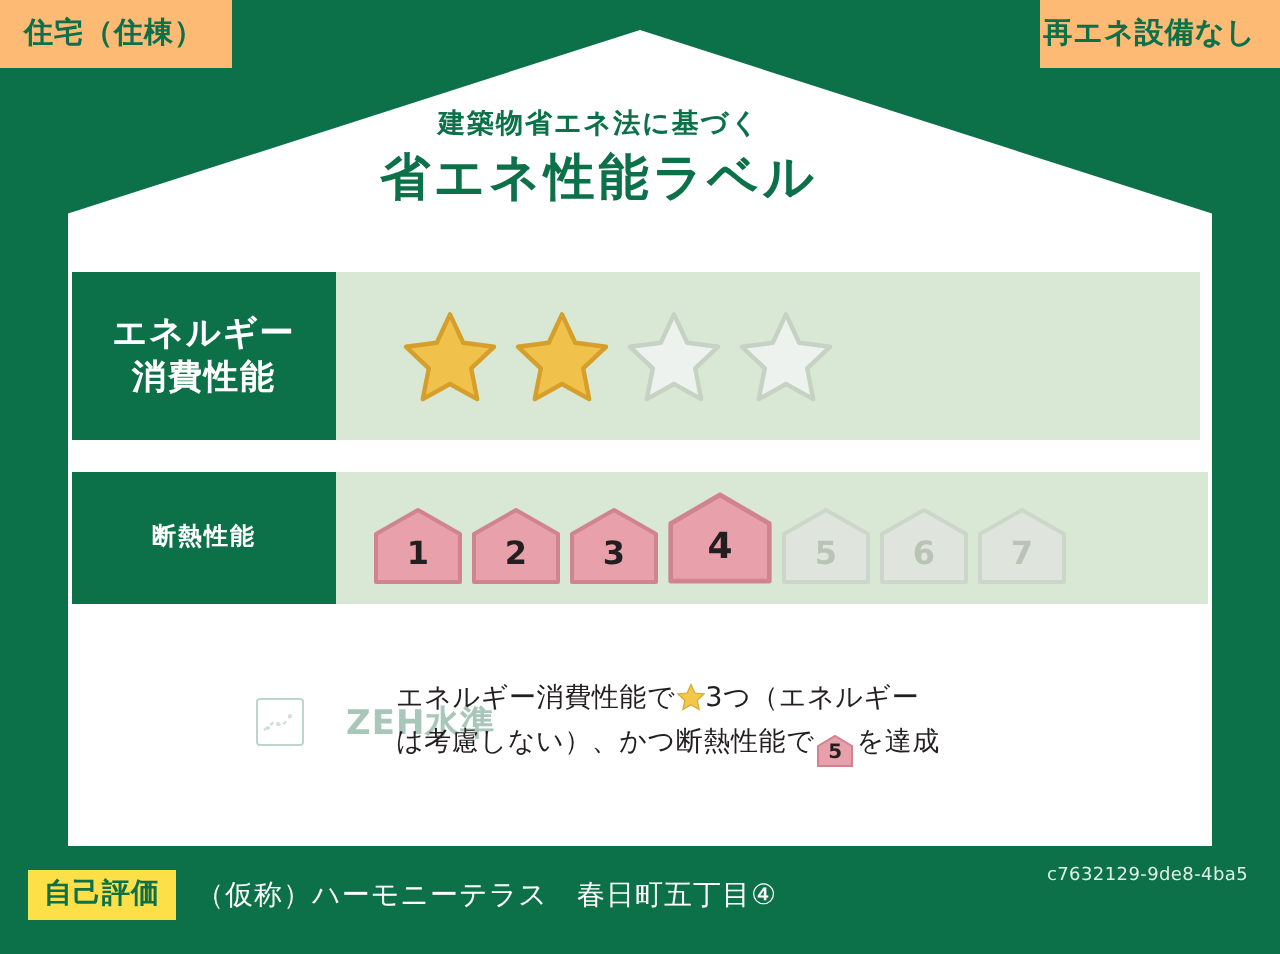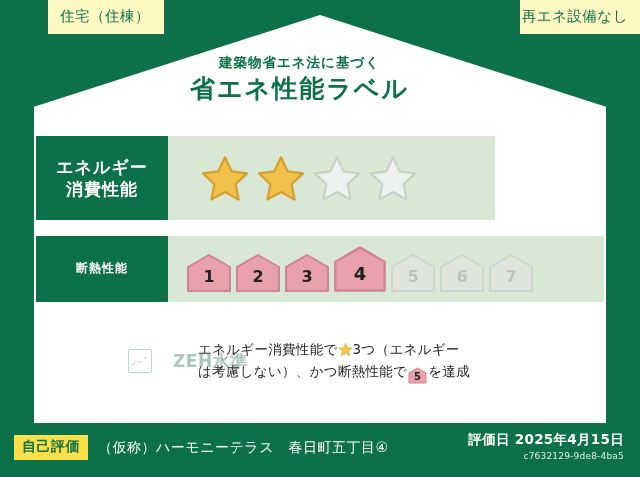--- a/index.html
+++ b/index.html
@@ -14,37 +14,36 @@
   
   .green-bg{position:absolute;left:0;top:0;width:640px;height:477px;background:#0c7049;}
   .house-white{
     position:absolute;left:34px;top:15px;width:572px;height:408px;
     background:#ffffff;
     clip-path:polygon(0% 22.5%, 50% 0%, 100% 22.5%, 100% 100%, 0% 100%);
   }
 
   
   .tag{
-    position:absolute;background:#fef9c3;color:#0c7049;
-    font-weight:normal;font-size:14.5px;letter-spacing:.5px;
+    position:absolute;background:#fdba74;color:#0c7049;
+    font-weight:bold;font-size:14.5px;letter-spacing:.5px;
     display:flex;align-items:center;justify-content:center;
     white-space:nowrap;
-    margin-left:48px;
   }
   .tag-left{left:0;top:0;padding:7px 14px 8px 12px;}
   .tag-right{right:0;top:0;padding:7px 12px 8px 2px;}
 
   
   .title-wrap{position:absolute;left:18px;top:54px;width:563px;text-align:center;}
   .title-sub{color:#0c7049;font-size:13.5px;font-weight:bold;letter-spacing:1px;line-height:1.2;}
   .title-main{color:#0c7049;font-size:25px;font-weight:bold;letter-spacing:2px;margin-top:7px;line-height:1.15;font-family:Liberation Mono, monospace;}
 
   
   .row{position:absolute;display:flex;align-items:stretch;}
-  .row-energy{left:36px;top:136px;width:459px;height:84px;}
+  .row-energy{left:36px;top:136px;width:564px;height:84px;}
   .row-insul{left:36px;top:236px;width:568px;height:66px;}
 
   .row-label{
     background:#0c7049;color:#fff;font-weight:bold;
     display:flex;flex-direction:column;align-items:center;justify-content:center;
     width:132px;flex:0 0 132px;line-height:1.3;letter-spacing:1px;
   }
   .row-label .l1{font-size:17px;}
   .row-label .l2{font-size:17px;}
   .row-label.single{font-size:12px;}
@@ -201,18 +200,17 @@
           </svg><b>5</b></span><span>を達成</span>
     </div>
   </div>
 
   <div class="footer">
     <div class="footer-left">
       <span class="selfeval">自己評価</span>
       <span class="project">（仮称）ハーモニーテラス　春日町五丁目④</span>
     </div>
     <div class="footer-right">
-      <div class="eval-date">評価日 2025年4月15日</div>
       <div class="eval-id">c7632129-9de8-4ba5</div>
     </div>
   </div>
 
 </div>
 
 </body></html>

